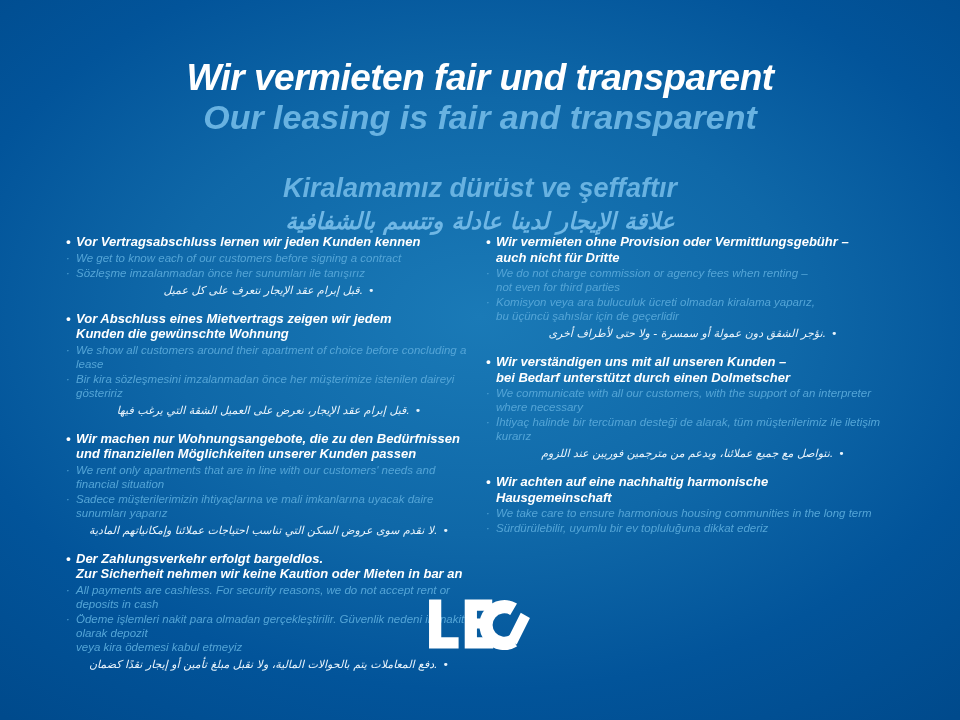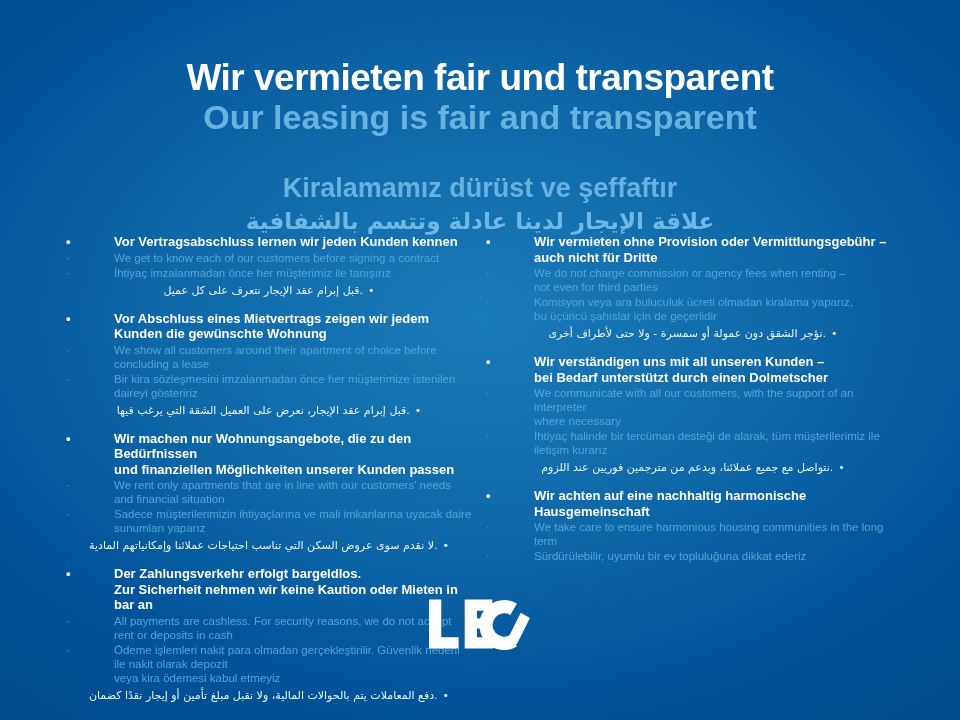--- a/index.html
+++ b/index.html
@@ -2,33 +2,34 @@
 <html><head>
 <meta charset="utf-8">
 <style>
   html,body{margin:0;padding:0;background:#222;}
   .poster{
     position:relative;
     width:960px;height:720px;
     overflow:hidden;
     background:radial-gradient(ellipse 78% 72% at 50% 44%, #1a7ab7 0%, #0f68a8 42%, #02549a 72%, #004a8c 100%);
     font-family:"Liberation Sans", sans-serif;
+    font-style:italic;
   }
   .titles{position:absolute;top:56px;left:0;width:960px;text-align:center;}
   .title-de{color:#ffffff;font-weight:700;font-size:37px;line-height:44px;letter-spacing:-0.5px;}
   .title-en{color:#68b2e1;font-weight:600;font-size:34px;line-height:35px;}
   .title-tr{color:#68b2e1;font-weight:600;font-size:27px;line-height:34px;margin-top:36px;}
   .title-ar{color:#6fb7e5;font-weight:700;font-size:23px;line-height:33px;direction:rtl;font-family:"DejaVu Sans", sans-serif;}
   .col{position:absolute;top:234px;}
   .col-left{left:66px;width:406px;}
   .col-right{left:486px;width:414px;}
   .block{margin-bottom:13px;}
   .line{display:flex;align-items:flex-start;}
   .line .b{flex:0 0 10px;}
-  .line .t{flex:1;white-space:pre-line;margin-left:38px;}
+  .line .t{flex:1;white-space:pre-line;}
   .line.de{color:#ffffff;font-weight:700;font-size:13px;line-height:15.5px;}
   .line.de .b{color:#ffffff;}
   .line.sub{color:#54a5d7;font-size:11.5px;line-height:14px;margin-top:1px;}
   .line.sub .b{color:#54a5d7;font-size:11px;}
   .line.ar{display:block;direction:rtl;text-align:center;color:#e9f4fc;font-size:11px;line-height:15px;
            margin-top:3px;font-family:"DejaVu Sans", sans-serif;}
   .line.ar .b{color:#e9f4fc;margin-left:5px;}
   .logo{position:absolute;top:597px;left:50%;transform:translateX(-50%);}
   .logo svg{display:block;}
 </style>
@@ -50,21 +51,21 @@
       <div class="line de">
           <span class="b">•</span>
           <span class="t">Vor Vertragsabschluss lernen wir jeden Kunden kennen</span>
         </div>
       <div class="line sub">
           <span class="b">·</span>
           <span class="t">We get to know each of our customers before signing a contract</span>
         </div>
       <div class="line sub">
           <span class="b">·</span>
-          <span class="t">İhtiyaç imzalanmadan önce her müşterimiz ile tanışırız</span>
+          <span class="t">Sözleşme imzalanmadan önce her sunumları ile tanışırız</span>
         </div>
       <div class="line ar"><span class="b">•</span><span>.قبل إبرام عقد الإيجار نتعرف على كل عميل</span></div>
     </div>
 
     <div class="block">
       <div class="line de">
           <span class="b">•</span>
           <span class="t">Vor Abschluss eines Mietvertrags zeigen wir jedem
 Kunden die gewünschte Wohnung</span>
         </div>

